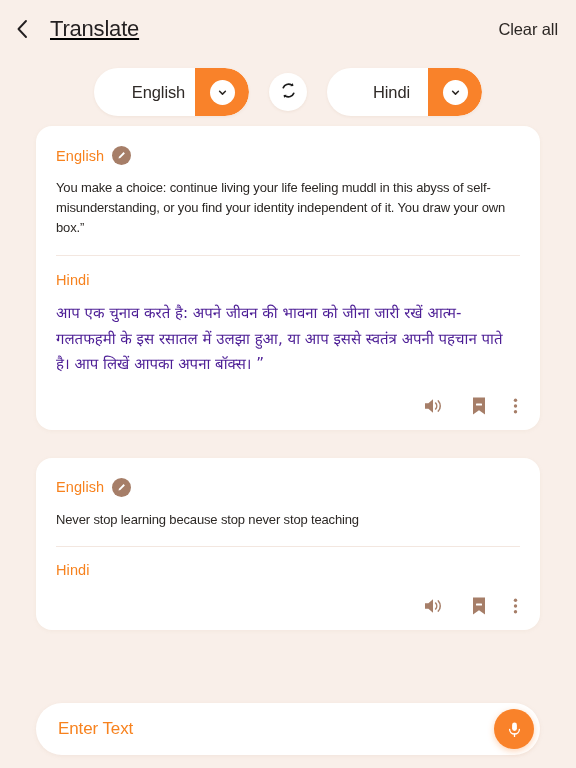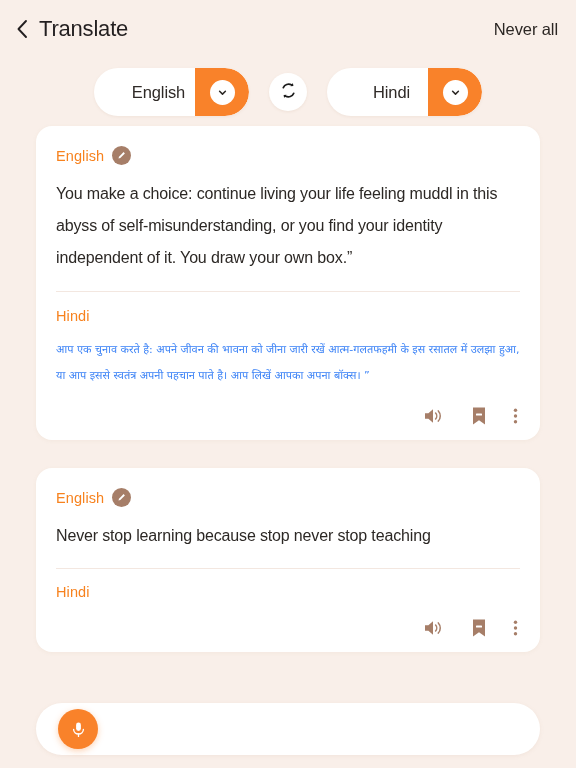--- a/index.html
+++ b/index.html
@@ -22,21 +22,22 @@
     height: 58px;
     display: flex;
     align-items: center;
     justify-content: space-between;
     padding: 0 18px 0 14px;
   }
 
   .topbar-left {
     display: flex;
     align-items: center;
-    gap: 9px;
+    gap: 20px;
+    text-decoration: underline;
   }
 
   .back-icon {
     width: 16px;
     height: 22px;
     display: block;
     flex: none;
   }
 
   .page-title {
@@ -156,30 +157,30 @@
     background: #a67e68;
     display: flex;
     align-items: center;
     justify-content: center;
     flex: none;
   }
 
   .edit-badge svg { display: block; }
 
   .body-text {
-    font-size: 16px;
-    line-height: 32px;
+    font-size: 13px;
+    line-height: 20px;
     color: #2c2825;
     letter-spacing: -0.15px;
   }
 
   .body-text-hi {
-    font-size: 11px;
+    font-size: 15px;
     line-height: 25.5px;
-    color: #3b82f6;
+    color: #4c1d95;
     font-family: "DejaVu Sans", sans-serif;
   }
 
   .divider {
     height: 1px;
     background: #f3e7e0;
     margin: 17px 0 16px 0;
   }
 
   .divider-tight {
@@ -268,21 +269,21 @@
 
 <div class="topbar">
   <div class="topbar-left">
     <span class="back-icon">
       <svg width="16" height="22" viewBox="0 0 16 22">
         <path d="M12 3 L4.5 11 L12 19" fill="none" stroke="#231f20" stroke-width="1.9" stroke-linecap="round" stroke-linejoin="round"></path>
       </svg>
     </span>
     <span class="page-title">Translate</span>
   </div>
-  <span class="clear-all">Never all</span>
+  <span class="clear-all">Clear all</span>
 </div>
 
 <div class="lang-row">
 
   <div class="lang-pill">
     <span class="lang-pill-label">English</span>
     <span class="lang-pill-cap">
       <span class="chevron-circle">
         <svg width="11" height="11" viewBox="0 0 11 11">
           <path d="M2.6 4.2 L5.5 7.1 L8.4 4.2" fill="none" stroke="#2c2825" stroke-width="1.5" stroke-linecap="round" stroke-linejoin="round"></path>
@@ -405,20 +406,21 @@
         </svg>
       </span>
     </div>
 
   </div>
 
 </div>
 
 <div class="bottom-bar">
   <div class="input-wrap">
+    <input class="text-input" type="text" placeholder="Enter Text" style="">
     <span class="mic-btn">
       <span>
         <svg width="19" height="19" viewBox="0 0 19 19">
           <rect x="7.1" y="2.6" width="4.8" height="8.4" rx="2.4" fill="#ffffff"></rect>
           <path d="M4.6 9.3 C 4.6 12.0 6.8 14.0 9.5 14.0 C 12.2 14.0 14.4 12.0 14.4 9.3" fill="none" stroke="#ffffff" stroke-width="1.35" stroke-linecap="round"></path>
           <line x1="9.5" y1="14.0" x2="9.5" y2="16.4" stroke="#ffffff" stroke-width="1.35" stroke-linecap="round"></line>
         </svg>
       </span>
     </span>
   </div>

